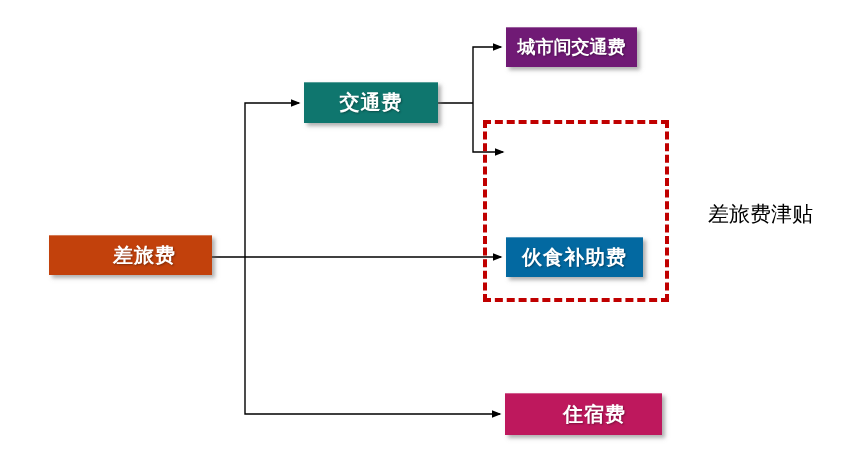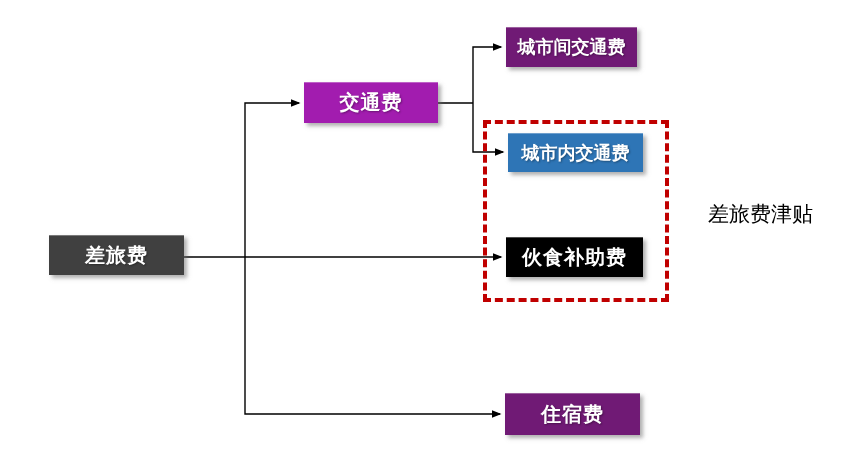--- a/index.html
+++ b/index.html
@@ -74,27 +74,26 @@
 
     <path d="M438,103 H473" fill="none" stroke="#000000" stroke-width="1.4"></path>
 
     <path d="M473,103 V47 H501" fill="none" stroke="#000000" stroke-width="1.4" marker-end="url(#arrow)"></path>
 
     <path d="M473,103 V152 H503" fill="none" stroke="#000000" stroke-width="1.4" marker-end="url(#arrow)"></path>
   </svg>
 
   <div class="allowance-box"></div>
 
-  <div class="node n-root" style="background-color: #404040;">差旅费</div>
+  <div class="node n-root" style="background-color: #c2410c; padding-left: 28px;">差旅费</div>
 
-  <div class="node n-transport" style="background-color: #a21caf; font-family: Liberation Serif, serif;">交通费</div>
+  <div class="node n-transport" style="background-color: #0f766e; font-family: Liberation Serif, serif;">交通费</div>
 
   <div class="node n-intercity small-text" style="background-color: #701a75;">城市间交通费</div>
 
-  <div class="node n-intracity small-text" style="background-color: rgb(46, 117, 182);">城市内交通费</div>
 
-  <div class="node n-meal" style="background-color: #000000;">伙食补助费</div>
+  <div class="node n-meal" style="background-color: #0369a1;">伙食补助费</div>
 
-  <div class="node n-hotel" style="background-color: #701a75;">住宿费</div>
+  <div class="node n-hotel" style="background-color: #be185d; padding-left: 22px;">住宿费</div>
 
   <div class="allowance-label">差旅费津贴</div>
 
 </div>
 
 </body></html>

